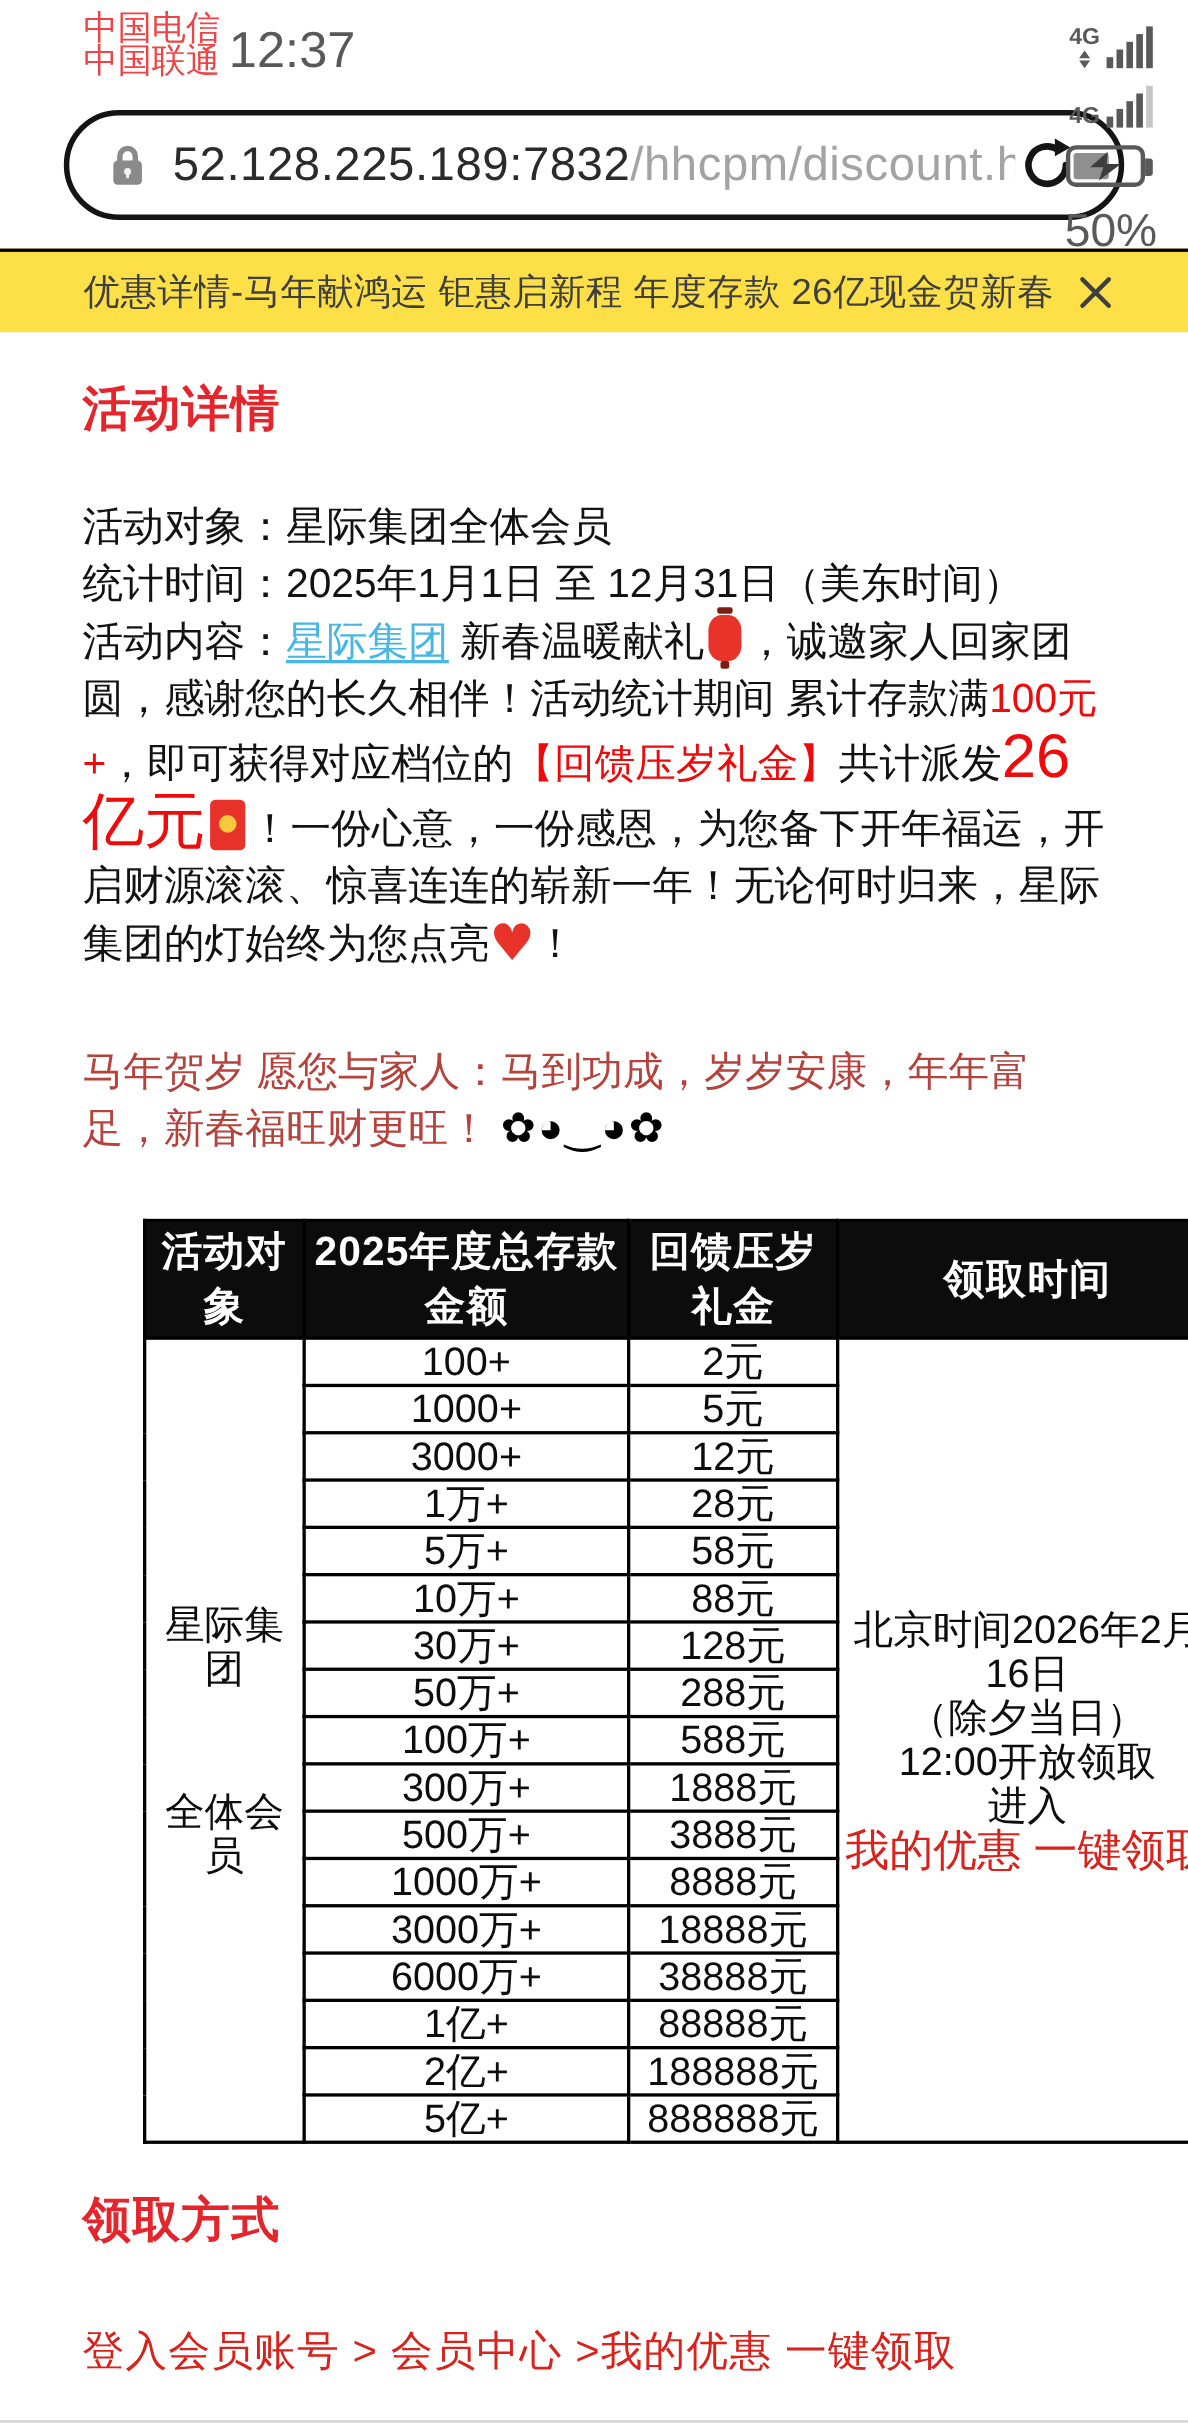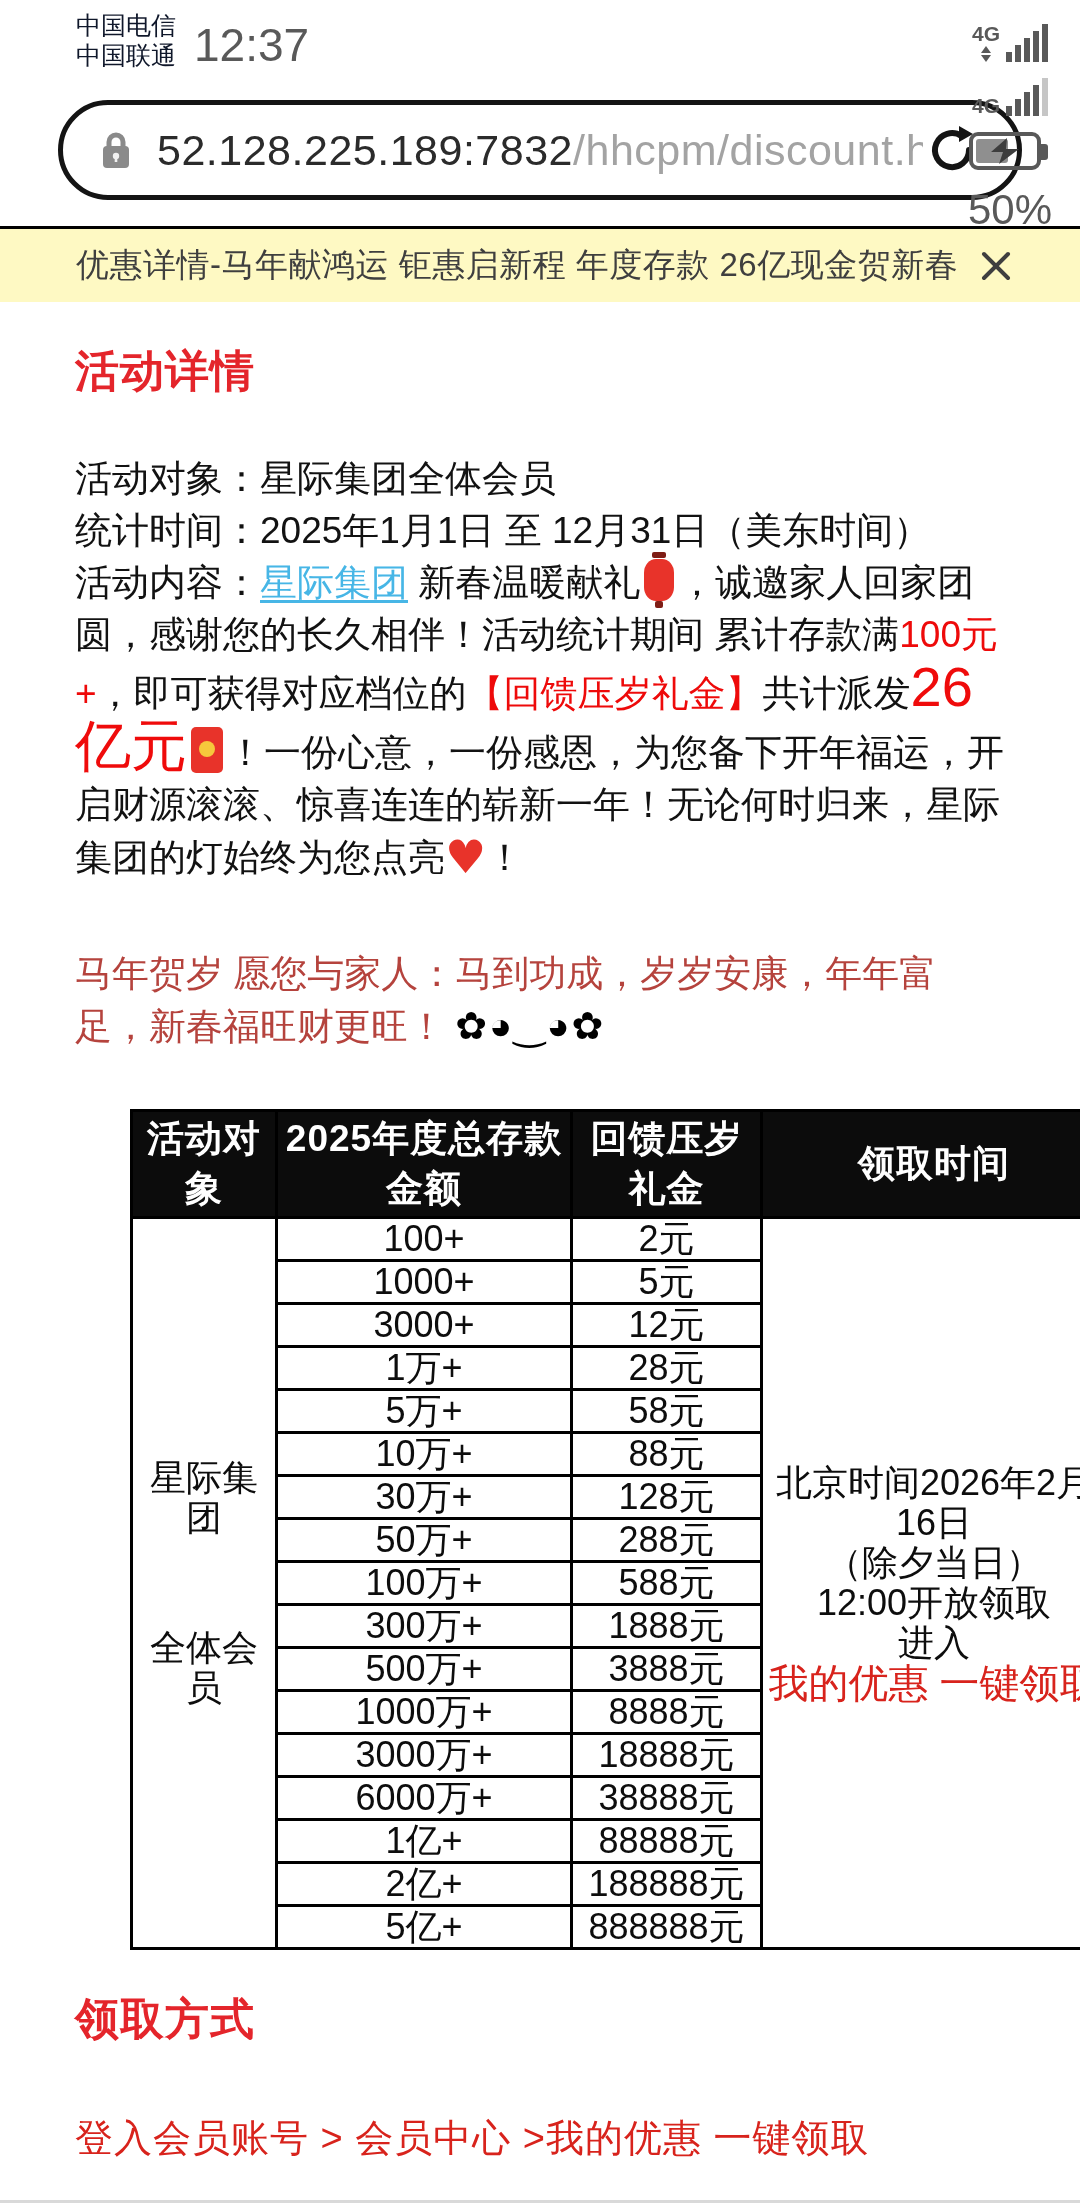--- a/index.html
+++ b/index.html
@@ -2,22 +2,22 @@
 <html><head>
 <meta charset="utf-8">
 <style>
   * { margin:0; padding:0; box-sizing:border-box; }
   html,body { width:1080px; height:2203px; background:#fff; overflow:hidden;
     font-family:"Liberation Sans","DejaVu Sans",sans-serif; color:#111; }
 
   
   .status-bar { height:92px; display:flex; align-items:flex-start;
     padding:10px 28px 0 76px; }
-  .carriers { font-size:25px; line-height:30px; color:#0f172a; }
-  .clock { font-size:46px; color:#595959; margin-left:18px; margin-top:8px; }
+  .carriers { font-size:31px; line-height:30px; color:#ef4444; }
+  .clock { font-size:46px; color:#595959; margin-left:8px; margin-top:8px; }
   .status-right { margin-left:auto; display:flex; align-items:center; gap:16px; margin-top:14px;flex-direction:column; }
   .sig { display:flex; align-items:flex-end; gap:6px; }
   .sig .fourg { font-size:21px; font-weight:bold; color:#595959; line-height:20px; text-align:center; }
   .updown { display:flex; flex-direction:column; align-items:center; gap:2px; margin-top:2px; }
   .tri-up { width:0; height:0; border-left:5px solid transparent; border-right:5px solid transparent; border-bottom:7px solid #595959; }
   .tri-dn { width:0; height:0; border-left:5px solid transparent; border-right:5px solid transparent; border-top:7px solid #595959; }
   .bars { display:flex; align-items:flex-end; gap:3px; }
   .bars i { display:block; width:6px; background:#595959; }
   .bars i.dim { background:#c6c6c6; }
   .battery { position:relative; width:72px; height:38px; border:4px solid #595959; border-radius:9px; padding:3px; margin-right:10px; }
@@ -30,21 +30,21 @@
   .url-row { padding:8px 58px 26px; }
   .url-pill { height:100px; border:5px solid #141414; border-radius:52px;
     display:flex; align-items:center; padding:0 36px; }
   .lock { flex:0 0 auto; margin-right:24px; }
   .url-text { font-size:43px; letter-spacing:.5px; white-space:nowrap; overflow:hidden; }
   .url-host { color:#2b2b2b; }
   .url-path { color:#a3a3a3; }
   .refresh { margin-left:auto; flex:0 0 auto; }
 
   
-  .notif-bar { border-top:3px solid #000; background:#fef9c3; height:76px;
+  .notif-bar { border-top:3px solid #000; background:#fde047; height:76px;
     display:flex; align-items:center; padding:0 66px 0 76px; }
   .notif-title { font-size:33px; color:#3f3f3f; letter-spacing:.5px; flex:1 1 auto;
     white-space:nowrap; overflow:hidden; }
   .close-x { flex:0 0 auto; margin-left:20px; }
 
   
   .content { padding:0 75px; }
   h2.red-head { margin-top:40px; font-size:44px; font-weight:bold; color:#e4252b; letter-spacing:1px; }
   .para { margin-top:52px; font-size:37px; line-height:52px; color:#121212; }
   .para p { margin:0; }

